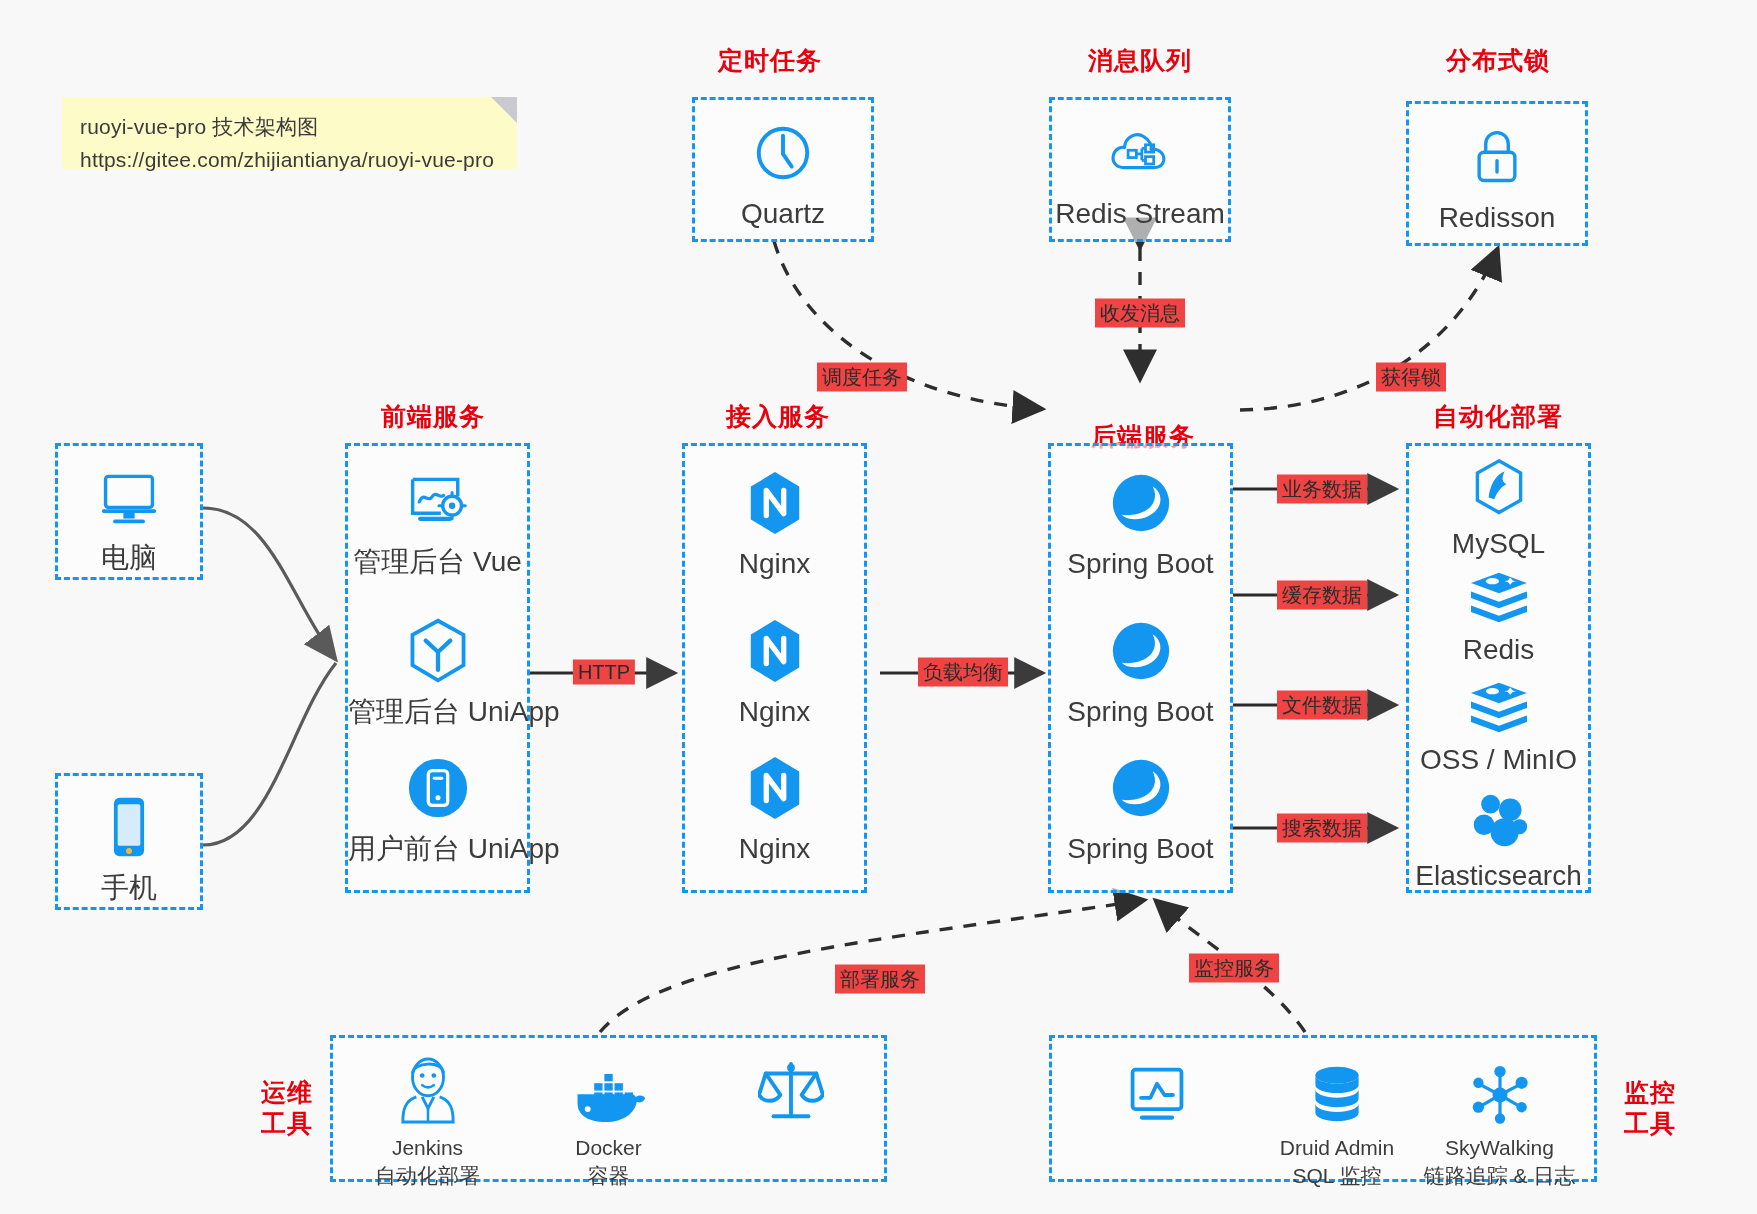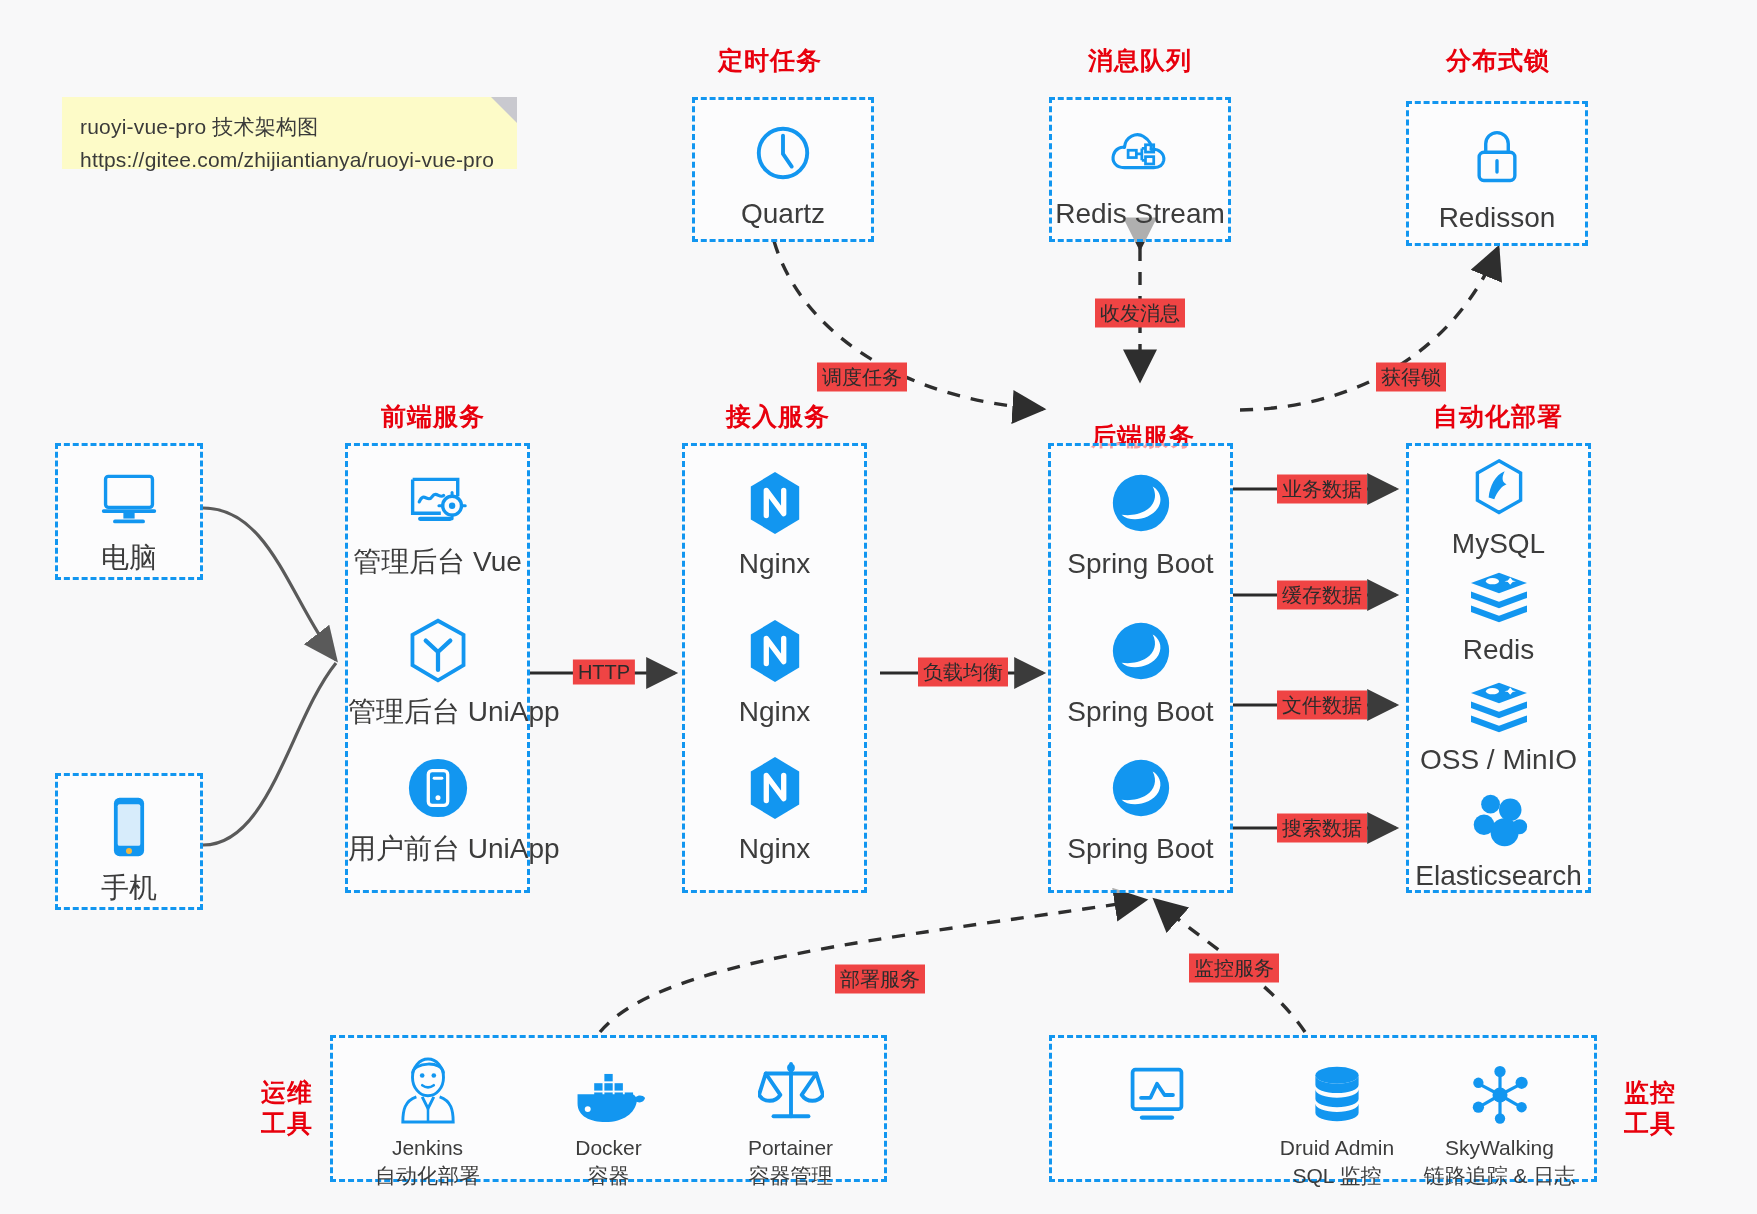--- a/index.html
+++ b/index.html
@@ -404,24 +404,20 @@
           <g stroke="#1296f0" stroke-width="4" fill="none" stroke-linecap="round">
             <path d="M34 8 L34 62"></path>
             <path d="M8 18 L60 18"></path>
             <path d="M16 62 L52 62"></path>
             <path d="M8 18 L1 40 A13 13 0 0 0 23 40 Z" stroke-linejoin="round"></path>
             <path d="M60 18 L45 40 A13 13 0 0 0 67 40 Z" stroke-linejoin="round"></path>
           </g>
           <circle cx="34" cy="12" r="4" fill="#1296f0"></circle>
         </svg>
       </div>
-      <div class="lbl">
-        <span>Portainer</span><br>
-        <span>容器管理</span>
-      </div>
     </div>
   </div>
 
   <div class="box" style="left:1049px;top:1035px;width:548px;height:147px;">
     <div class="tool" style="left:12px;top:12px;width:185px;">
       <div class="ic">
         <svg width="68" height="62" viewBox="0 0 72 66">
           <rect x="10" y="6" width="52" height="42" rx="3" fill="none" stroke="#1296f0" stroke-width="4"></rect>
           <path d="M19 36 L29 36 L36 21 L44 33 L53 33" fill="none" stroke="#1296f0" stroke-width="4" stroke-linecap="round" stroke-linejoin="round"></path>
           <path d="M20 57 L52 57" stroke="#1296f0" stroke-width="4.5" stroke-linecap="round"></path>

